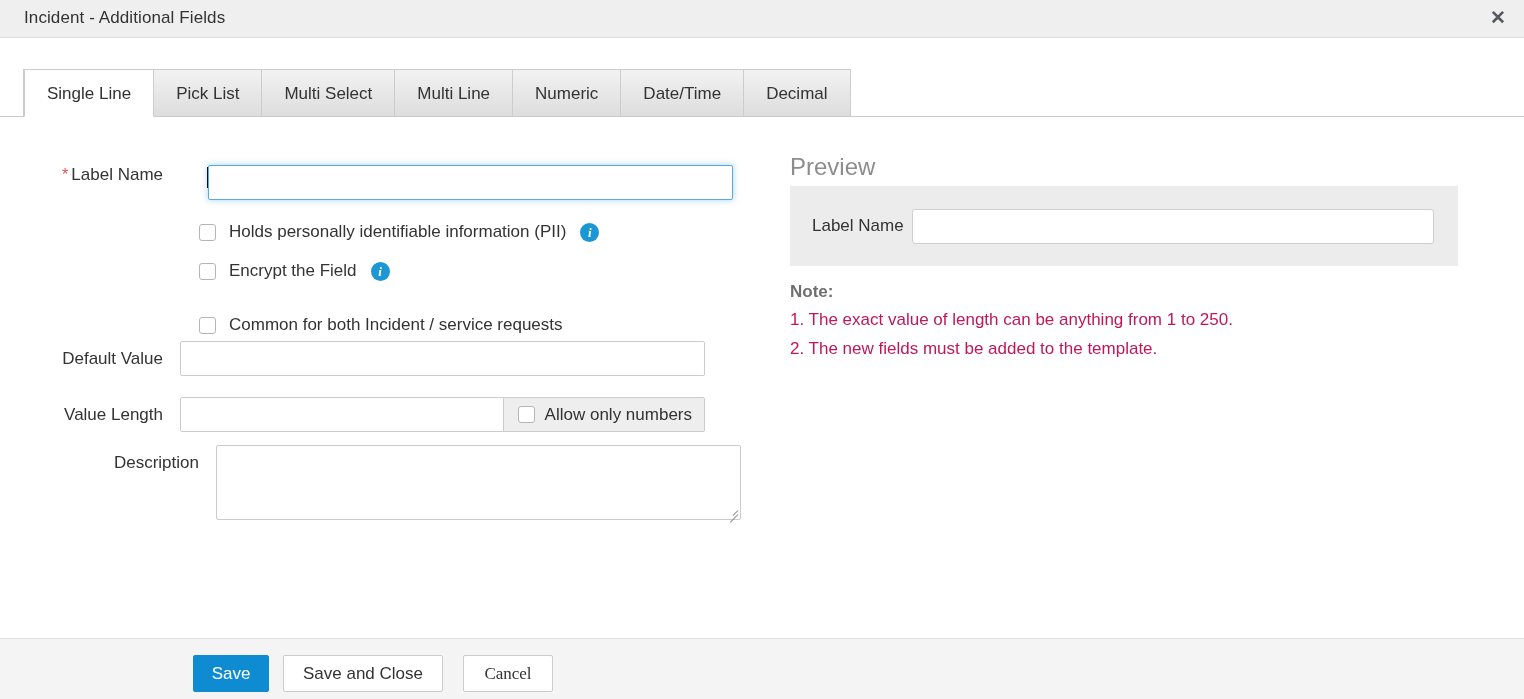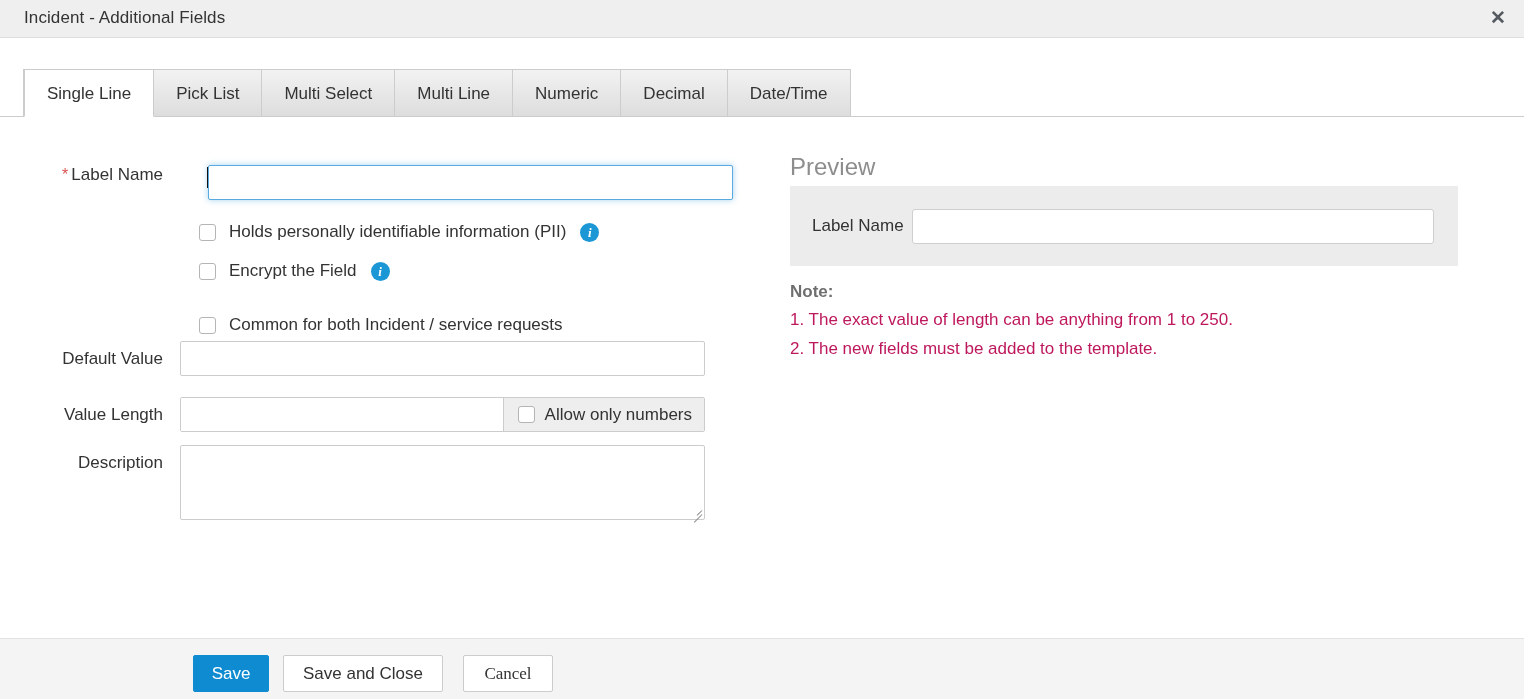--- a/index.html
+++ b/index.html
@@ -393,22 +393,22 @@
 </div>
 
 <div class="tab-left-stub"></div>
 <div class="tabstrip">
   <div class="tabs">
     <div class="tab active"><span>Single Line</span></div>
     <div class="tab"><span>Pick List</span></div>
     <div class="tab"><span>Multi Select</span></div>
     <div class="tab"><span>Multi Line</span></div>
     <div class="tab"><span>Numeric</span></div>
+    <div class="tab"><span>Date/Time</span></div>
     <div class="tab"><span>Decimal</span></div>
-    <div class="tab"><span>Date/Time</span></div>
   </div>
 </div>
 <div class="tabstrip-line"></div>
 
 <div class="content">
 
   <div class="form-col">
 
     <div class="form-row" style="top:48px;gap:28px;">
       <div class="form-label"><span class="req-star">*</span><span>Label Name</span></div>
@@ -442,21 +442,21 @@
       <div class="form-label">Value Length</div>
       <div class="input-group">
         <input type="text" value="" style="">
         <div class="input-addon">
           <span class="cb"></span>
           <span>Allow only numbers</span>
         </div>
       </div>
     </div>
 
-    <div class="form-row" style="top:328px;">
+    <div class="form-row" style="top:328px;padding-left:36px;">
       <div class="form-label" style="padding-top:8px;">Description</div>
       <div class="ta-wrap">
         <textarea class="ta" style=""></textarea>
         <div class="resize-grip">
           <i style="bottom:2px;  width:11px;"></i>
           <i style="bottom:6px;  width:7px;"></i>
         </div>
       </div>
     </div>
 

